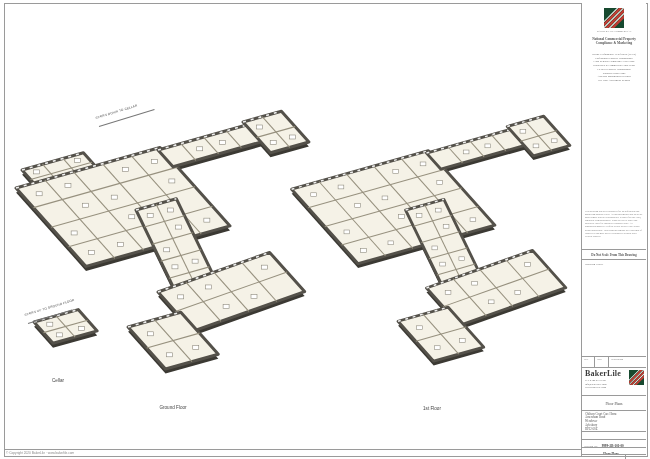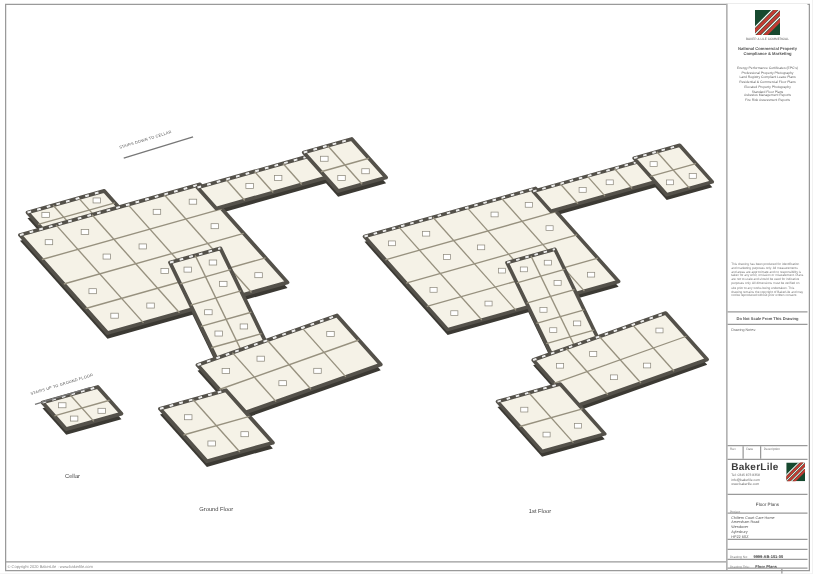--- a/index.html
+++ b/index.html
@@ -3,21 +3,21 @@
 <meta charset="utf-8">
 <style>
   html,body{margin:0;padding:0;background:#e8e8e8;}
   #page{position:relative;width:650px;height:459px;background:#ffffff;overflow:hidden;
         font-family:"Liberation Sans", sans-serif;color:#4a4a4a;}
   .abs{position:absolute;}
   
   #frame{left:4px;top:3px;width:642px;height:452px;border:1px solid #9a9a9a;}
   #frame-bottom-line{left:4px;top:449px;width:578px;height:0;border-top:1px solid #9a9a9a;}
   
-  #panel{left:581px;top:3px;width:64px;height:453px;border-left:1px solid #9a9a9a;background:#fff;}
+  #panel{left:581px;top:3px;width:64px;height:453px;border-left:1px solid #9a9a9a;background:#fff;font-family:Liberation Serif, serif;}
   #panel .sec{position:absolute;left:0;width:64px;box-sizing:border-box;}
   .tiny{font-size:2.7px;line-height:3.5px;color:#666;}
   .center{text-align:center;}
   #panel-heading{font-size:3.3px;line-height:4.2px;font-weight:bold;color:#555;}
   #services{font-size:2.7px;line-height:3.7px;color:#666;}
   #disclaimer{font-size:2.5px;line-height:3.1px;color:#777;padding:0 3px;text-align:left;}
   #dns-row{border-top:1px solid #9a9a9a;border-bottom:1px solid #9a9a9a;height:11px;
            display:flex;align-items:center;justify-content:center;font-size:3.2px;font-weight:bold;color:#555;}
   #notes-label{font-size:2.9px;color:#666;padding-left:3px;}
   #rev-table{display:flex;border-top:1px solid #9a9a9a;border-bottom:1px solid #9a9a9a;height:12px;}

